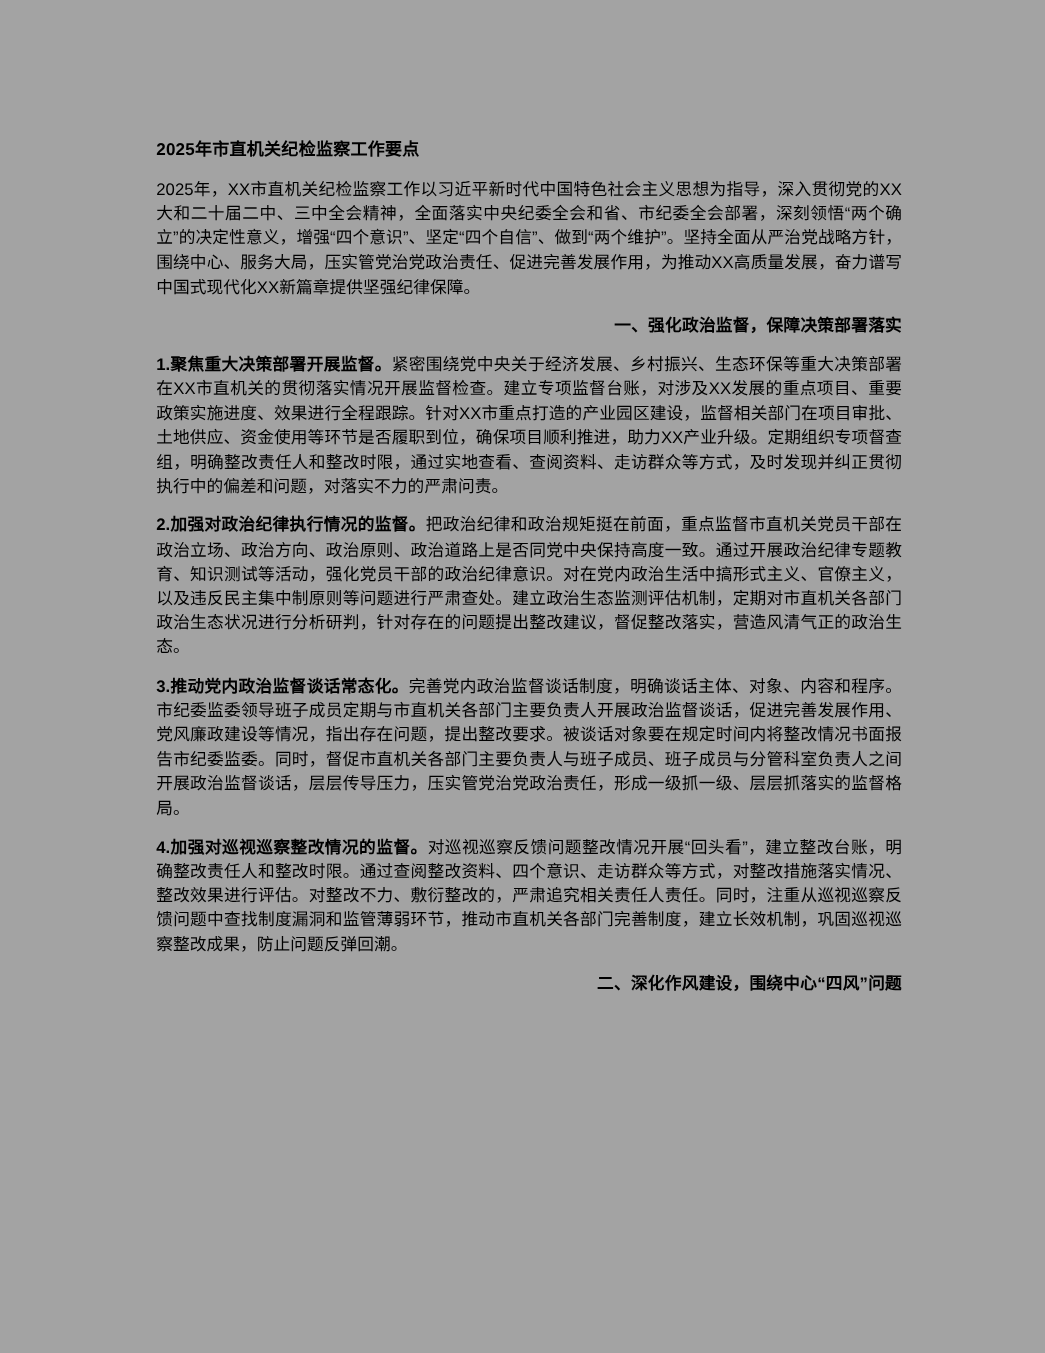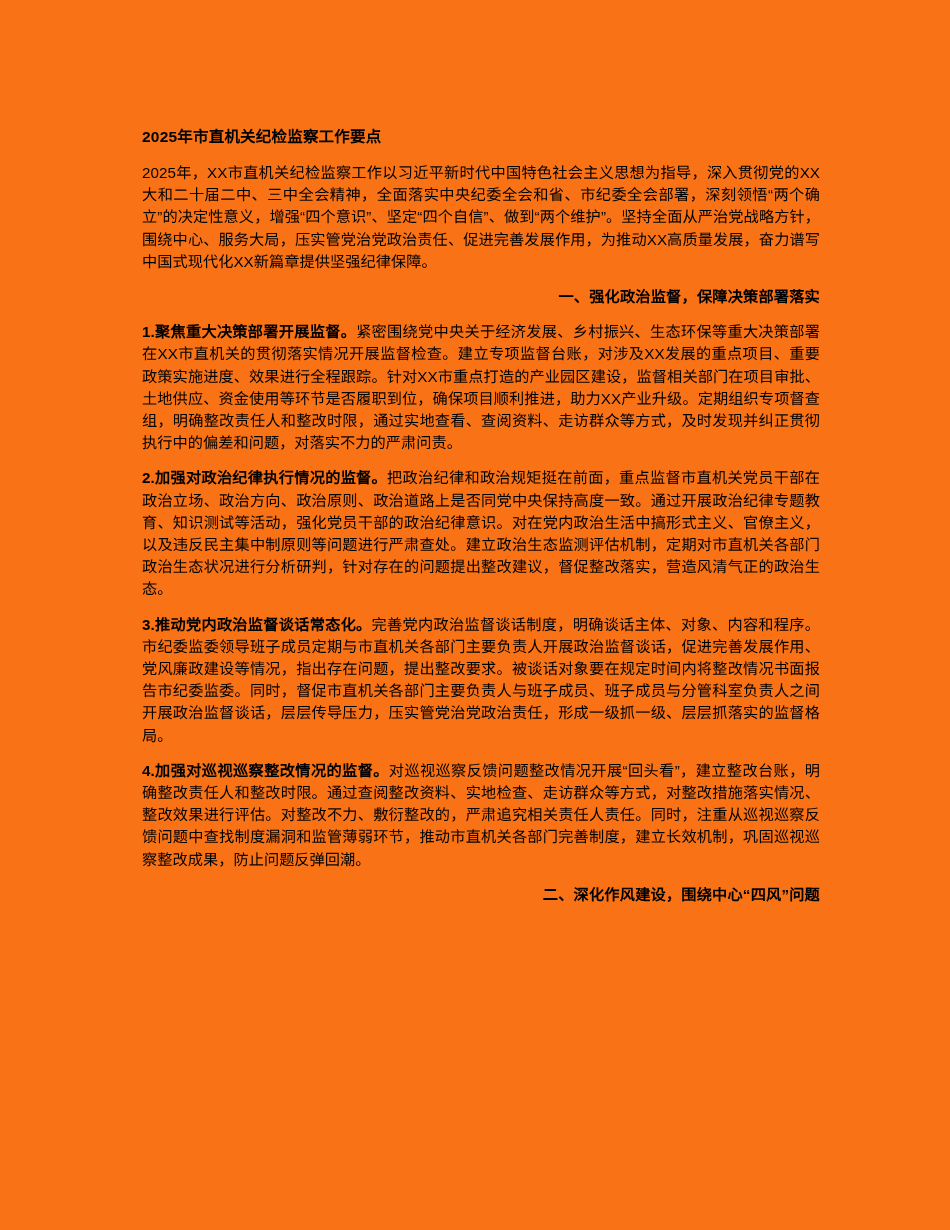--- a/index.html
+++ b/index.html
@@ -12,21 +12,21 @@
     width: 950px;
     height: 1230px;
     font-family: "Liberation Sans", "DejaVu Sans", sans-serif;
     color: #000000;
     -webkit-font-smoothing: antialiased;
   }
   .page {
     position: relative;
     width: 950px;
     height: 1230px;
-    background: #f97316;
+    background: #a3a3a3;
     box-sizing: border-box;
     overflow: hidden;
   }
   .content {
     position: absolute;
     left: 142px;
     top: 126px;
     width: 678px;
   }
   .doc-title {
@@ -84,19 +84,19 @@
 
     <p class="para">
       <span class="lead">2.加强对政治纪律执行情况的监督。</span><span class="body-text">把政治纪律和政治规矩挺在前面，重点监督市直机关党员干部在政治立场、政治方向、政治原则、政治道路上是否同党中央保持高度一致。通过开展政治纪律专题教育、知识测试等活动，强化党员干部的政治纪律意识。对在党内政治生活中搞形式主义、官僚主义，以及违反民主集中制原则等问题进行严肃查处。建立政治生态监测评估机制，定期对市直机关各部门政治生态状况进行分析研判，针对存在的问题提出整改建议，督促整改落实，营造风清气正的政治生态。</span>
     </p>
 
     <p class="para">
       <span class="lead">3.推动党内政治监督谈话常态化。</span><span class="body-text">完善党内政治监督谈话制度，明确谈话主体、对象、内容和程序。市纪委监委领导班子成员定期与市直机关各部门主要负责人开展政治监督谈话，促进完善发展作用、党风廉政建设等情况，指出存在问题，提出整改要求。被谈话对象要在规定时间内将整改情况书面报告市纪委监委。同时，督促市直机关各部门主要负责人与班子成员、班子成员与分管科室负责人之间开展政治监督谈话，层层传导压力，压实管党治党政治责任，形成一级抓一级、层层抓落实的监督格局。</span>
     </p>
 
     <p class="para">
-      <span class="lead">4.加强对巡视巡察整改情况的监督。</span><span class="body-text">对巡视巡察反馈问题整改情况开展“回头看”，建立整改台账，明确整改责任人和整改时限。通过查阅整改资料、实地检查、走访群众等方式，对整改措施落实情况、整改效果进行评估。对整改不力、敷衍整改的，严肃追究相关责任人责任。同时，注重从巡视巡察反馈问题中查找制度漏洞和监管薄弱环节，推动市直机关各部门完善制度，建立长效机制，巩固巡视巡察整改成果，防止问题反弹回潮。</span>
+      <span class="lead">4.加强对巡视巡察整改情况的监督。</span><span class="body-text">对巡视巡察反馈问题整改情况开展“回头看”，建立整改台账，明确整改责任人和整改时限。通过查阅整改资料、四个意识、走访群众等方式，对整改措施落实情况、整改效果进行评估。对整改不力、敷衍整改的，严肃追究相关责任人责任。同时，注重从巡视巡察反馈问题中查找制度漏洞和监管薄弱环节，推动市直机关各部门完善制度，建立长效机制，巩固巡视巡察整改成果，防止问题反弹回潮。</span>
     </p>
 
     <h2 class="section-heading">二、深化作风建设，围绕中心“四风”问题</h2>
 
   </div>
 </div>
 
 </body></html>

